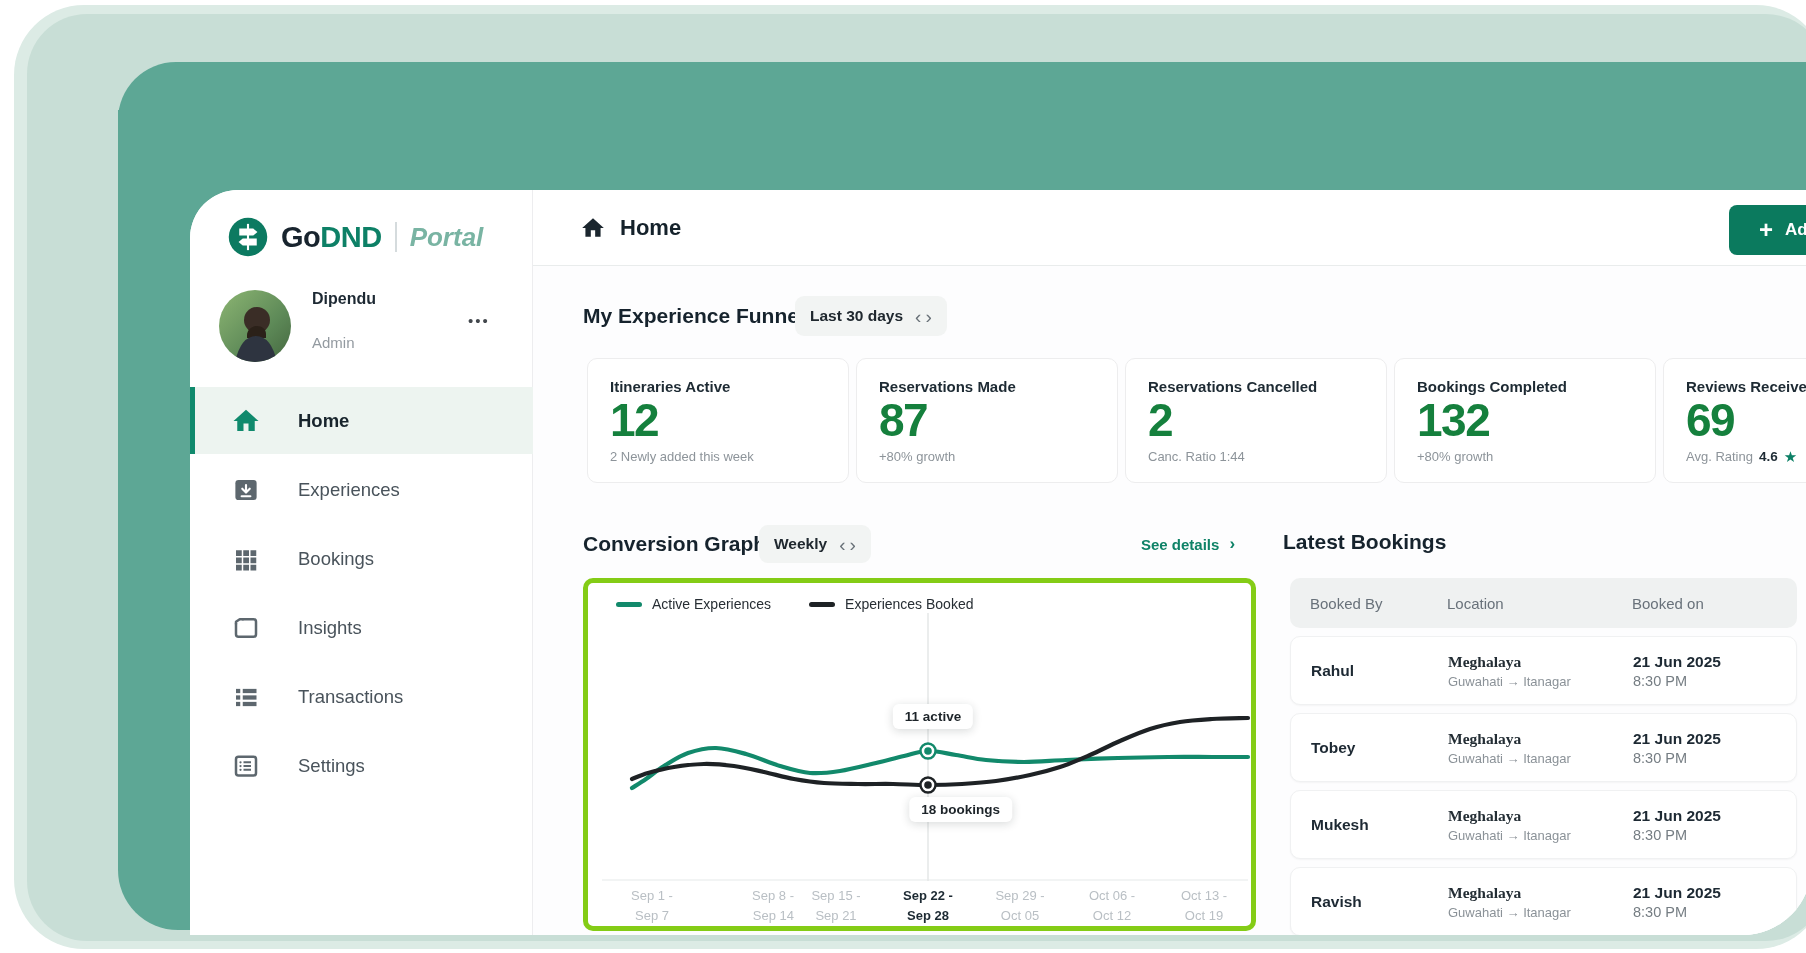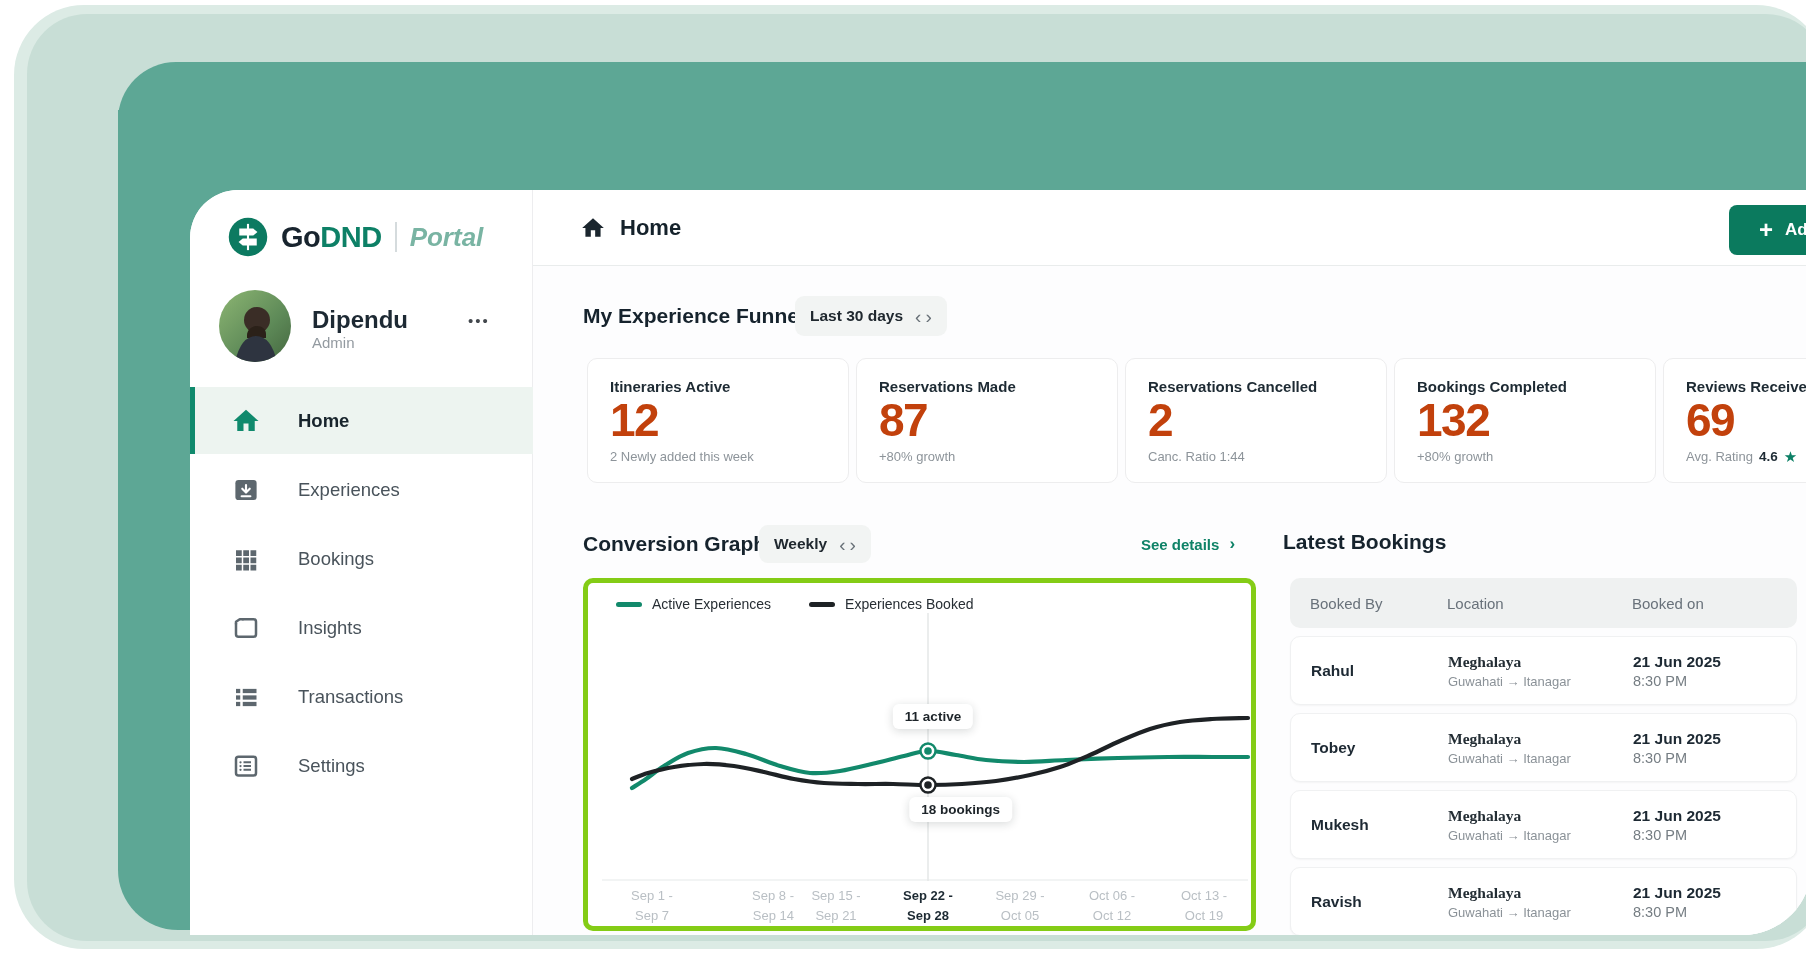--- a/index.html
+++ b/index.html
@@ -21,21 +21,21 @@
   .sidebar { position:absolute; left:0; top:0; width:343px; height:100%; background:#ffffff; border-right:1px solid #ededef; }
   .logo { position:absolute; left:37px; top:26px; height:42px; display:flex; align-items:center; }
   .logo-icon { width:42px; height:42px; }
   .logo-go  { margin-left:12px; font-size:29px; font-weight:bold; color:#18242e; letter-spacing:-0.5px; }
   .logo-dnd { font-size:29px; font-weight:bold; color:#0d8066; letter-spacing:-0.5px; }
   .logo-sep { width:2px; height:30px; background:#d5dbdd; margin:0 13px; }
   .logo-portal { font-size:26px; font-style:italic; font-weight:600; color:#79b4a3; }
 
   .profile { position:absolute; left:0; top:96px; width:343px; height:84px; }
   .avatar { position:absolute; left:29px; top:4px; width:72px; height:72px; border-radius:50%; overflow:hidden; }
-  .uname { position:absolute; left:122px; top:20px; font-size:24px; font-weight:bold; color:#1d2933; }
+  .uname { position:absolute; left:122px; top:4px; font-size:16px; font-weight:bold; color:#1d2933; }
   .urole { position:absolute; left:122px; top:48px; font-size:15px; color:#939aa0; }
   .more  { position:absolute; left:278px; top:26px; font-size:15px; letter-spacing:2px; color:#43484d; cursor:pointer; }
 
   .nav { position:absolute; left:0; top:197px; width:343px; }
   .nav-item { position:relative; height:67px; margin-bottom:2px; display:flex; align-items:center; cursor:pointer; }
   .nav-item .nicon { position:absolute; left:41px; width:30px; height:30px; color:#5d676e; }
   .nav-item .nlabel { position:absolute; left:108px; font-size:18.5px; color:#49535b; }
   .nav-item.active { background:#edf4f0; border-left:5px solid #108a6d; }
   .nav-item.active .nicon { left:36px; color:#108a6d; }
   .nav-item.active .nlabel { left:103px; color:#18242c; font-weight:bold; }
@@ -56,21 +56,21 @@
   .sec-title { position:absolute; font-size:21px; font-weight:bold; color:#16232d; }
   .pill { position:absolute; height:40px; background:#f2f4f3; border-radius:9px; display:flex; align-items:center;
           padding:0 15px; cursor:pointer; }
   .pill-label { font-size:15.5px; font-weight:bold; color:#20282f; }
   .pill .chev { font-size:19px; color:#687077; line-height:1; }
   .chev-l { margin-left:12px; } .chev-r { margin-left:4px; }
 
   .cards-row { position:absolute; left:54px; top:92px; width:1500px; display:flex; gap:7px; }
   .stat-card { width:262px; height:125px; background:#ffffff; border:1px solid #ededee; border-radius:10px; padding:19px 22px; flex:none; }
   .stat-title { font-size:15px; font-weight:bold; color:#1d2a33; }
-  .stat-value { font-size:46px; font-weight:bold; color:#c2410c; letter-spacing:-1.5px; margin-top:1px; line-height:1.05; }
+  .stat-value { font-size:46px; font-weight:bold; color:#15803d; letter-spacing:-1.5px; margin-top:1px; line-height:1.05; }
   .stat-sub { font-size:13px; color:#8d949a; margin-top:5px; display:flex; align-items:center; gap:6px; }
   .stat-rating { font-weight:bold; color:#1d2a33; font-size:13.5px; }
   .stat-star { color:#0d8066; font-size:15px; line-height:1; }
 
   .see-details { position:absolute; left:608px; top:268px; display:flex; align-items:center; gap:10px; cursor:pointer; }
   .see-details .sd-label { font-size:15px; font-weight:bold; color:#0e8267; }
   .see-details .sd-chev { font-size:17px; font-weight:bold; color:#0e8267; }
 
   .chart-card { position:absolute; left:50px; top:312px; width:673px; height:353px; background:#ffffff;
                 border:5px solid #84cc16; border-radius:10px; }

